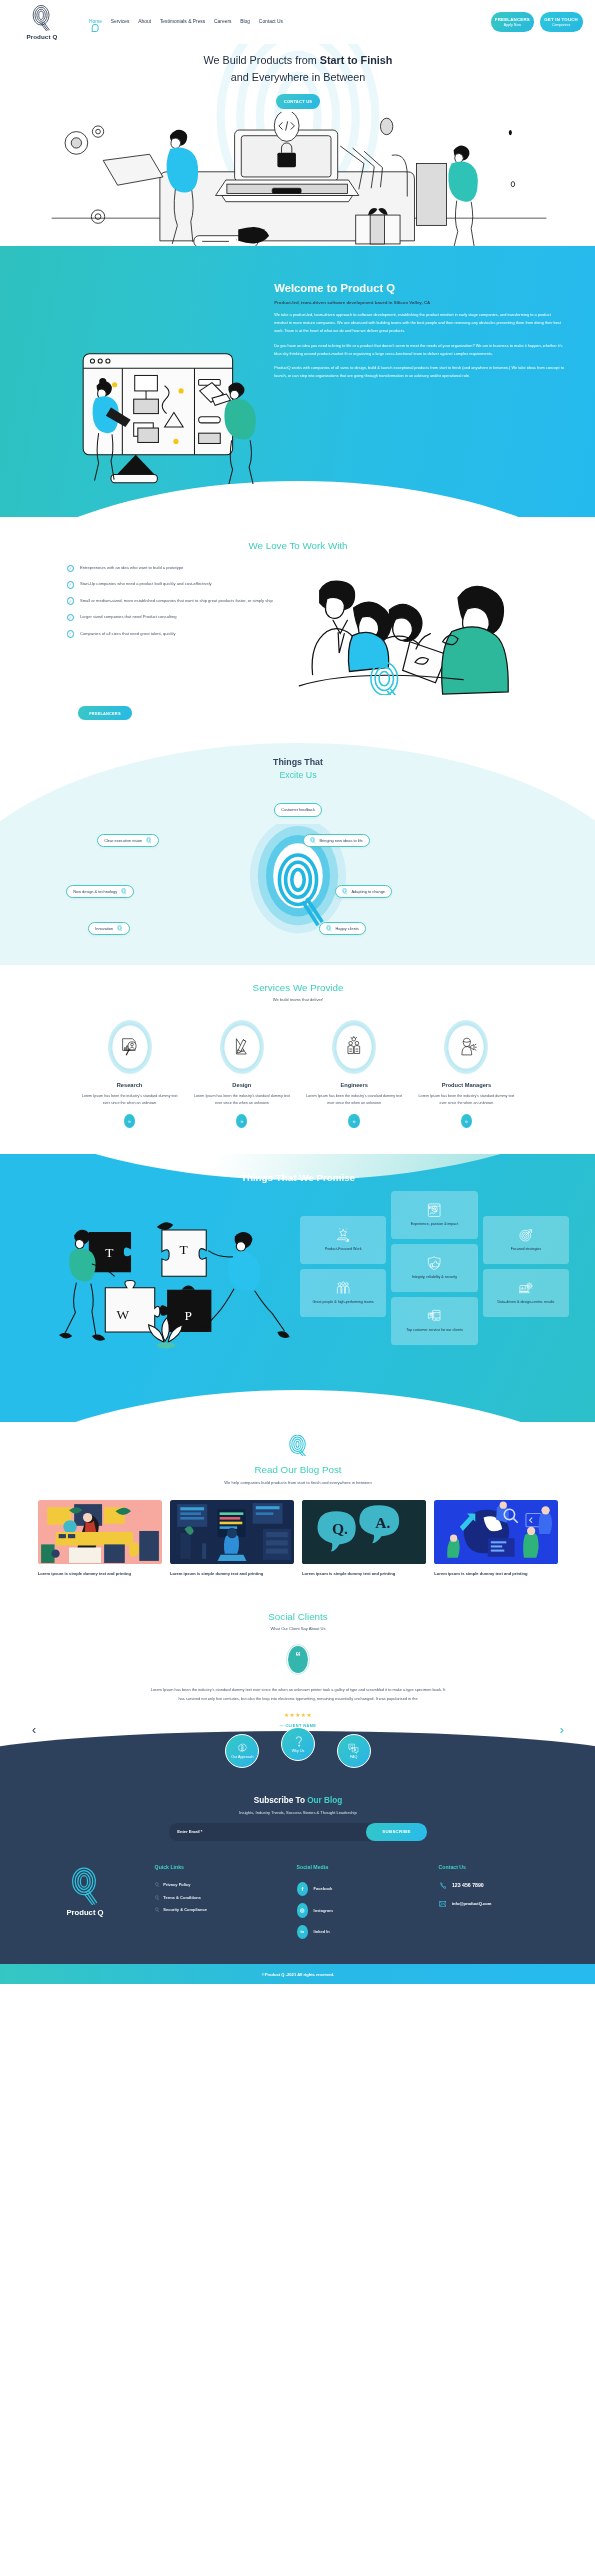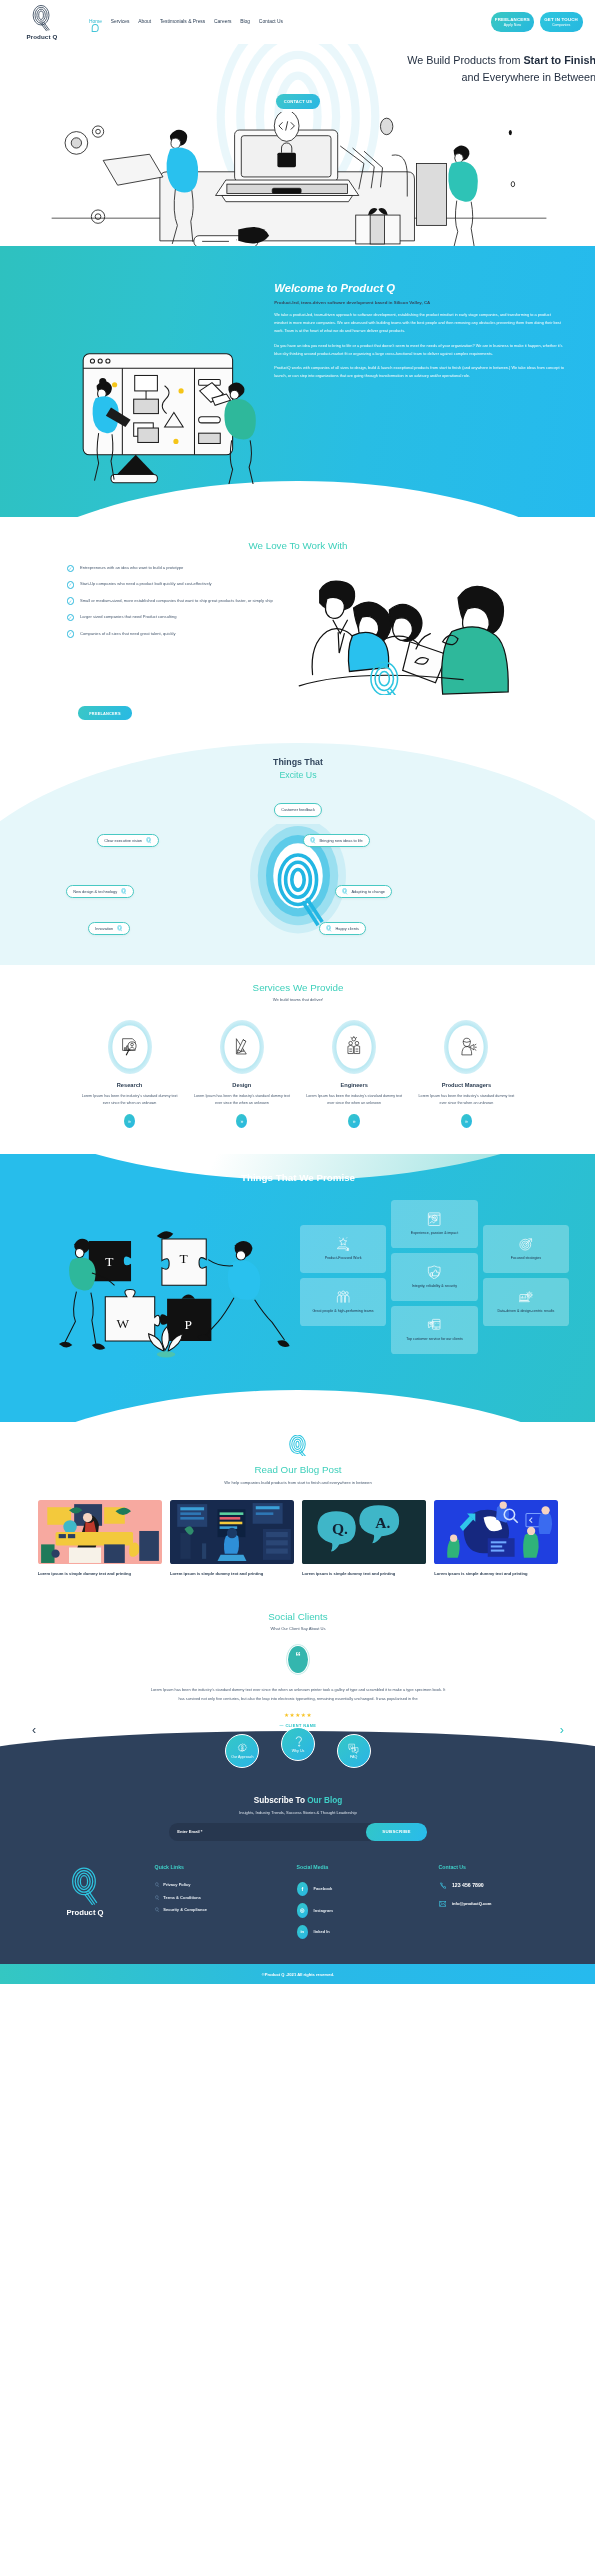--- a/index.html
+++ b/index.html
@@ -50,21 +50,21 @@
   .btn-touch { background: linear-gradient(135deg,#2ec6dd 0%, #26b8e0 100%); }
 
   
   .hero { position: relative; text-align: center; padding: 8.2px 0 0; overflow: hidden; }
   .hero-rings {
     position: absolute; top: -46px; left: 50%; transform: translateX(-50%);
     width: 170px; height: 222px; opacity: .5; z-index: 0;
   }
   .hero h1 {
     position: relative; z-index: 2;
-    font-size: 10.8px; font-weight: 400; color: #1f2b3d; line-height: 1.55; text-align: right;
+    font-size: 10.8px; font-weight: 400; color: #1f2b3d; line-height: 1.55;
   }
   .hero h1 b { font-weight: 800; }
   .hero-cta {
     position: relative; z-index: 2; margin: 8.2px auto 0;
     width: 44px; height: 15.5px; border-radius: 7.7px; border: none; cursor: pointer;
     background: linear-gradient(135deg,#3ec7cb 0%, #2ab6e3 100%);
     color: #fff; font-size: 4.1px; font-weight: 700; letter-spacing: 0.2px;
   }
   .hero-art { position: relative; z-index: 1; height: 134px; margin-top: 3.1px; }
   .hero-art svg { display: block; width: 100%; height: 100%; }
@@ -77,21 +77,21 @@
     overflow: hidden;
   }
   .welcome::after {
     content: ""; position: absolute; left: -10%; bottom: -134px; width: 120%; height: 170px;
     background: #fff; border-radius: 50% 50% 0 0 / 100% 100% 0 0;
   }
   .welcome-inner { display: flex; position: relative; z-index: 2; }
   .welcome-art { width: 268px; flex: none; padding: 29px 0 0 10.3px; }
   .welcome-copy { flex: 1; padding: 18.5px 31px 0 6.2px; }
   .welcome-copy h2 { font-size: 11.3px; font-weight: 800; color: #33475e; margin-bottom: 5.2px; }
-  .welcome-copy h2 span { color: #ffffff; font-weight: 600; font-style: italic; }
+  .welcome-copy h2 span { color: #ffffff; font-weight: 600; }
   .welcome-lead { font-size: 4.4px; font-weight: 700; color: #33475e; margin-bottom: 6.7px; }
   .welcome-copy p { font-size: 3.9px; color: #ffffff; line-height: 2.05; margin-bottom: 6.2px; }
 
   
   .workwith { padding: 23px 0 12.4px; position: relative; }
   .sec-title { text-align: center; font-size: 9.8px; font-weight: 800; color: #33475e; }
   .sec-title span { color: #3fd0bb; font-weight: 500; }
   .sec-sub { text-align: center; font-size: 4.1px; color: #46586e; margin-top: 4.6px; }
   .ww-inner { display: flex; margin-top: 13.4px; padding: 0 20.6px; align-items: flex-start; }
   .ww-list { width: 268px; flex: none; padding-left: 46px; }
@@ -170,21 +170,21 @@
     content: ""; position: absolute; left: -14%; bottom: -138px; width: 128%; height: 170px;
     background: #fff; border-radius: 50% 50% 0 0 / 100% 100% 0 0;
   }
   .promise-overlay {
     position: absolute; inset: 0;
     background: linear-gradient(115deg, rgba(46,193,191,.0) 30%, rgba(46,193,191,.75) 100%);
     pointer-events: none;
   }
   .promise-in { position: relative; z-index: 3; }
   .promise h2 {
-    text-align: center; font-size: 9.8px; font-weight: 800; color: #33475e; margin-bottom: 15px;
+    text-align: center; font-size: 9.8px; font-weight: 800; color: #33475e; margin-bottom: 6px;
   }
   .promise h2 span { color: #fff; font-weight: 600; }
   .promise-body { display: flex; padding: 0 27px; align-items: flex-start; }
   .promise-art { width: 273px; flex: none; padding-top: 7.2px; }
   .promise-cards { flex: 1; display: flex; gap: 5.2px; padding-top: 2.1px; }
   .pcol { display: flex; flex-direction: column; gap: 5.2px; flex: 1; }
   .pcol.mid { padding-top: 0; }
   .pcol.left { padding-top: 25px; }
   .pcol.right { padding-top: 25px; }
   .pcard {

